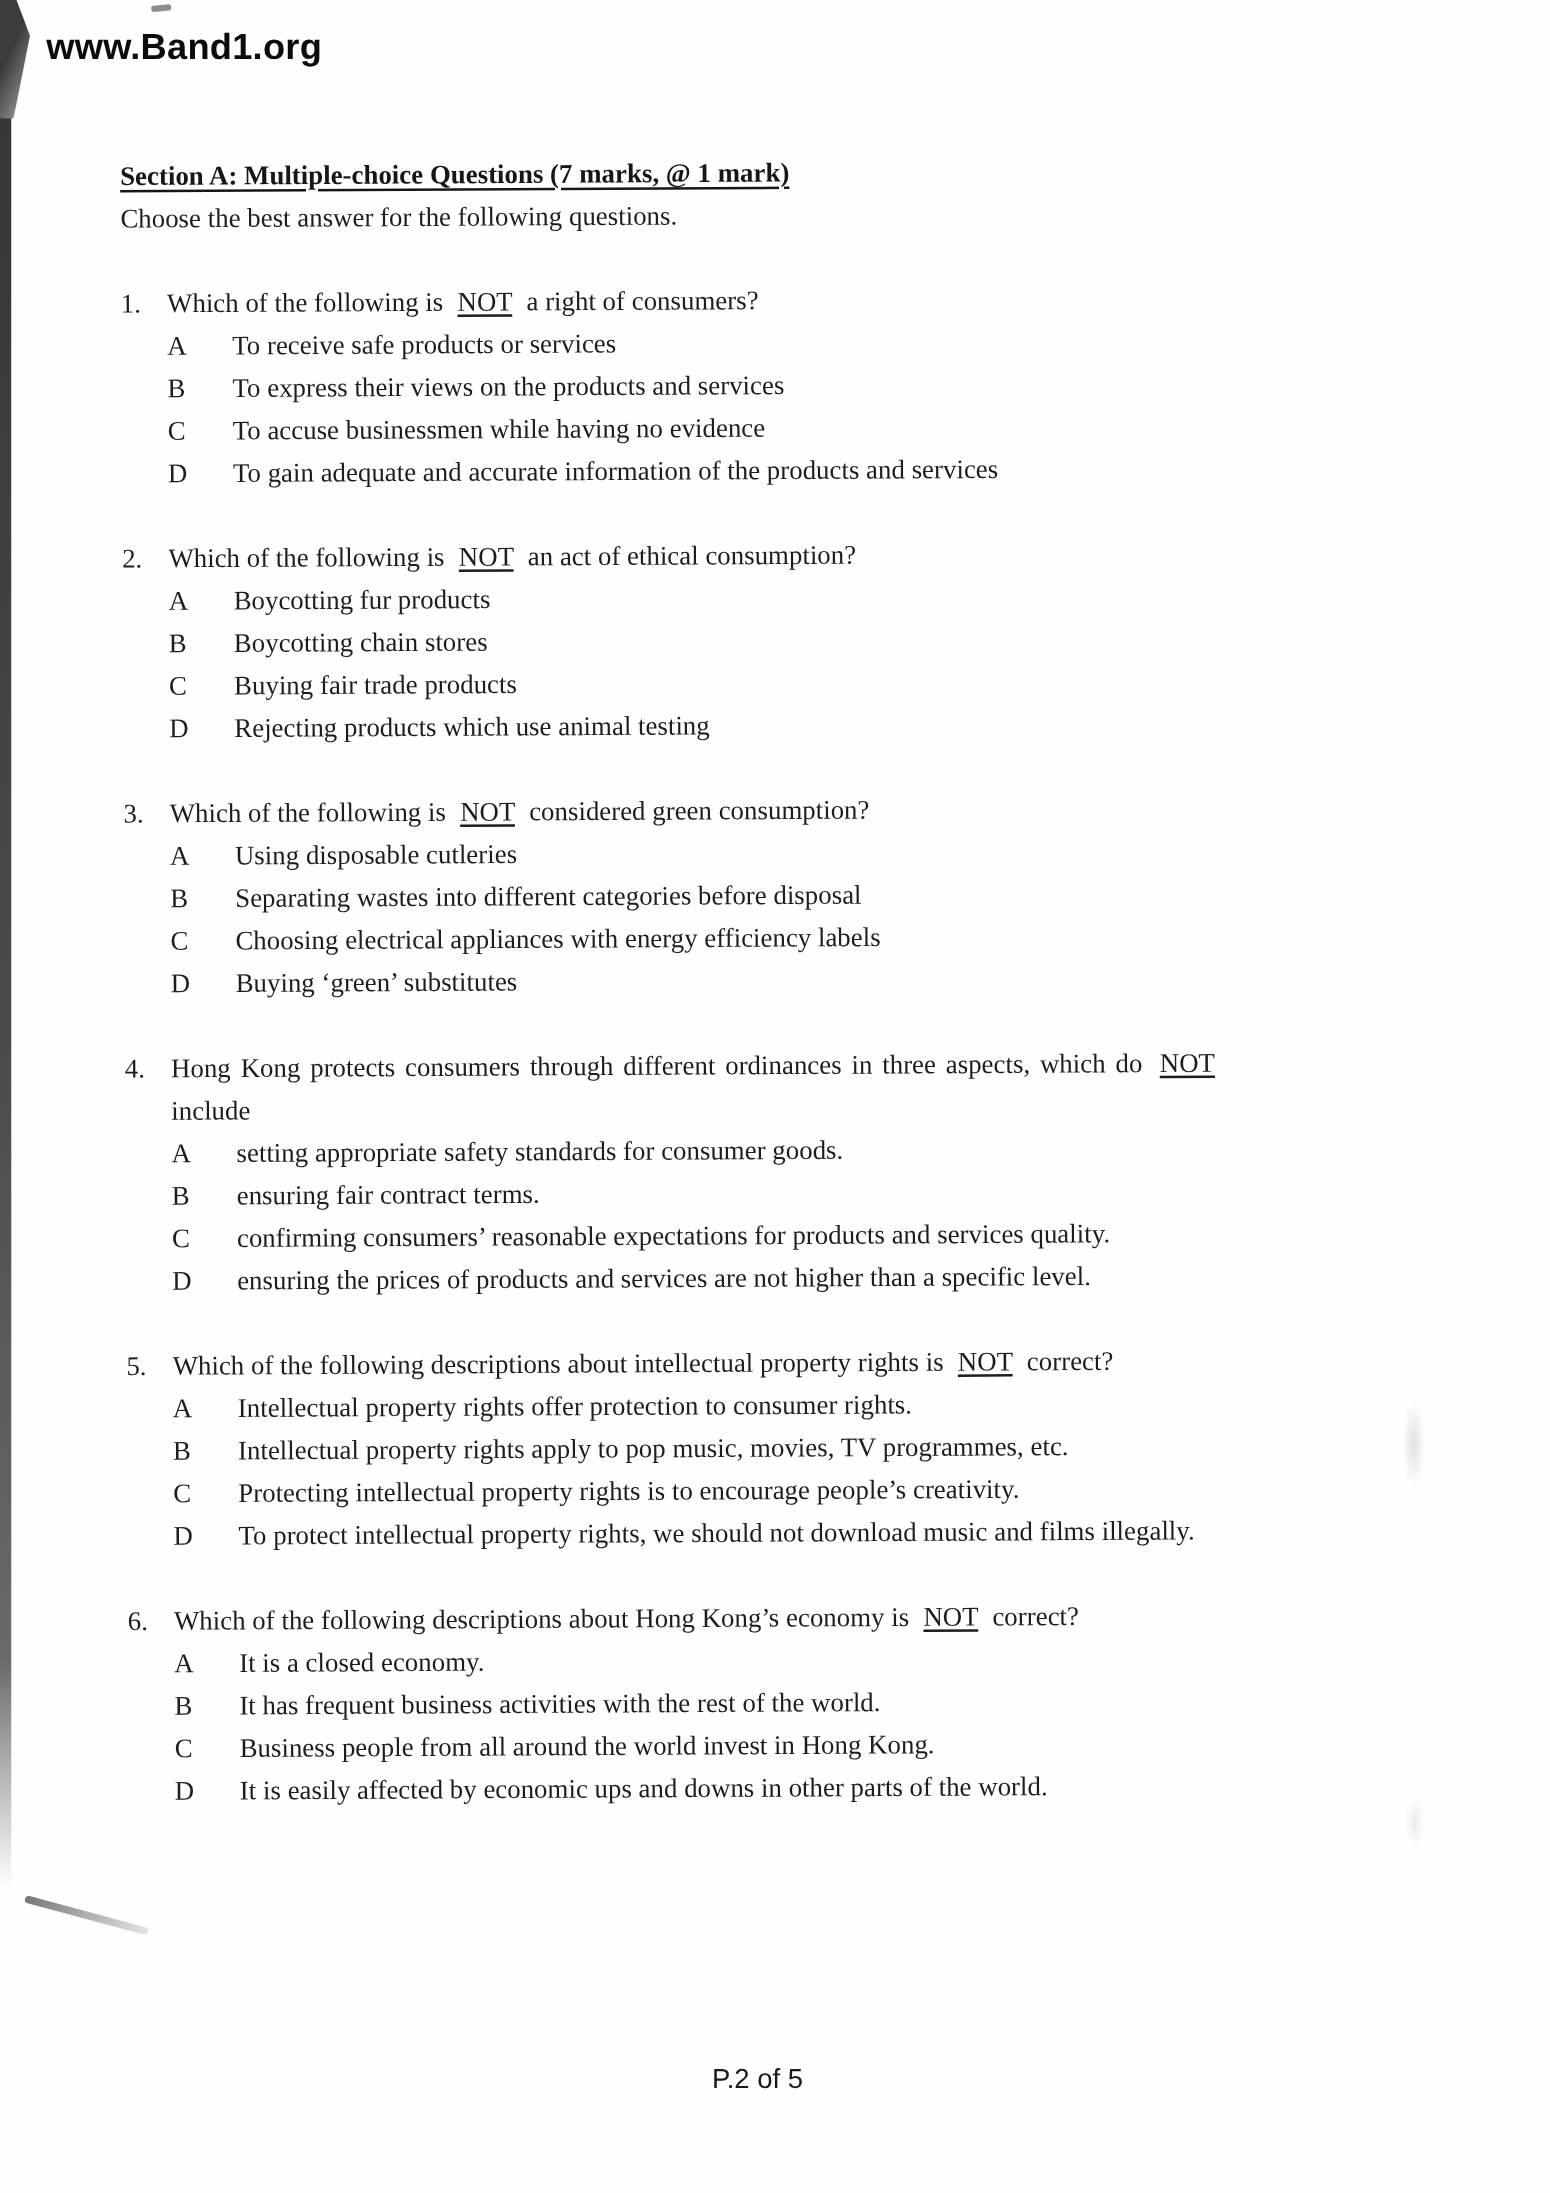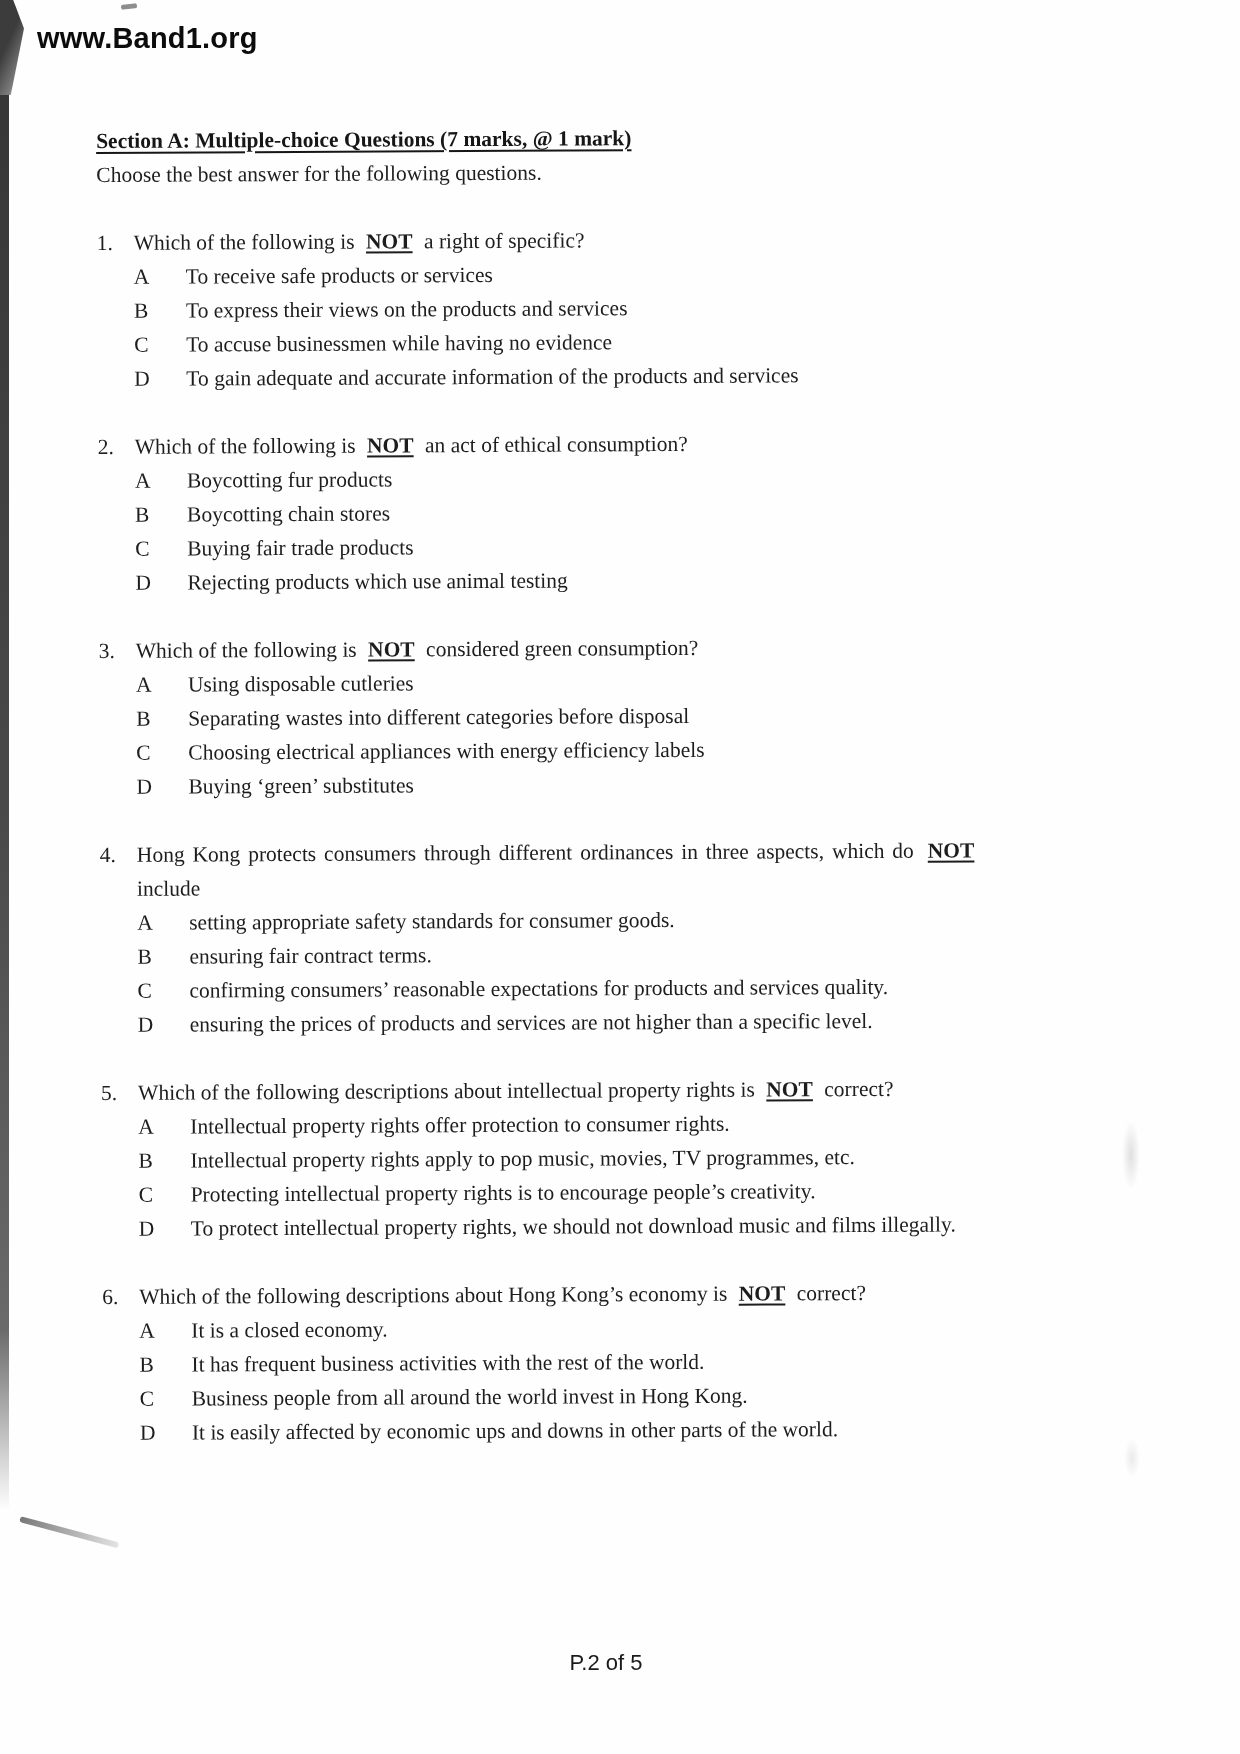--- a/index.html
+++ b/index.html
@@ -60,21 +60,21 @@
     color: #161616;
   }
   .instruction { color: #1e1e1e; }
 
   .question { margin-top: 34px; }
   .q-heading { display: grid; grid-template-columns: 37px 1fr; }
   .q-num { }
   .q-text { }
   .q-text .qpart + .qpart { margin-left: 0.28em; }
   .not-word {
-    font-weight: bold;
+    font-weight: normal;
     text-decoration: underline;
     text-underline-offset: 3px;
   }
   .q-wide { word-spacing: 2.5px; }
   .qpart.block { display: block; margin-left: 0 !important; }
 
   .option { display: grid; grid-template-columns: 52px 1fr; padding-left: 37px; }
   .opt-text { max-width: 822px; }
 
   .footer {
@@ -100,21 +100,21 @@
 
   <div class="section-title">Section A: Multiple-choice Questions (7 marks, @ 1 mark)</div>
   <div class="instruction">Choose the best answer for the following questions.</div>
 
   <div class="question">
     <div class="q-heading">
       <span class="q-num">1.</span>
       <span class="q-text">
         <span class="qpart">Which of the following is</span>
         <span class="qpart not-word">NOT</span>
-        <span class="qpart">a right of specific?</span>
+        <span class="qpart">a right of consumers?</span>
       </span>
     </div>
     <div class="options">
       <div class="option">
         <span class="opt-letter">A</span>
         <span class="opt-text">To receive safe products or services</span>
       </div>
       <div class="option">
         <span class="opt-letter">B</span>
         <span class="opt-text">To express their views on the products and services</span>

